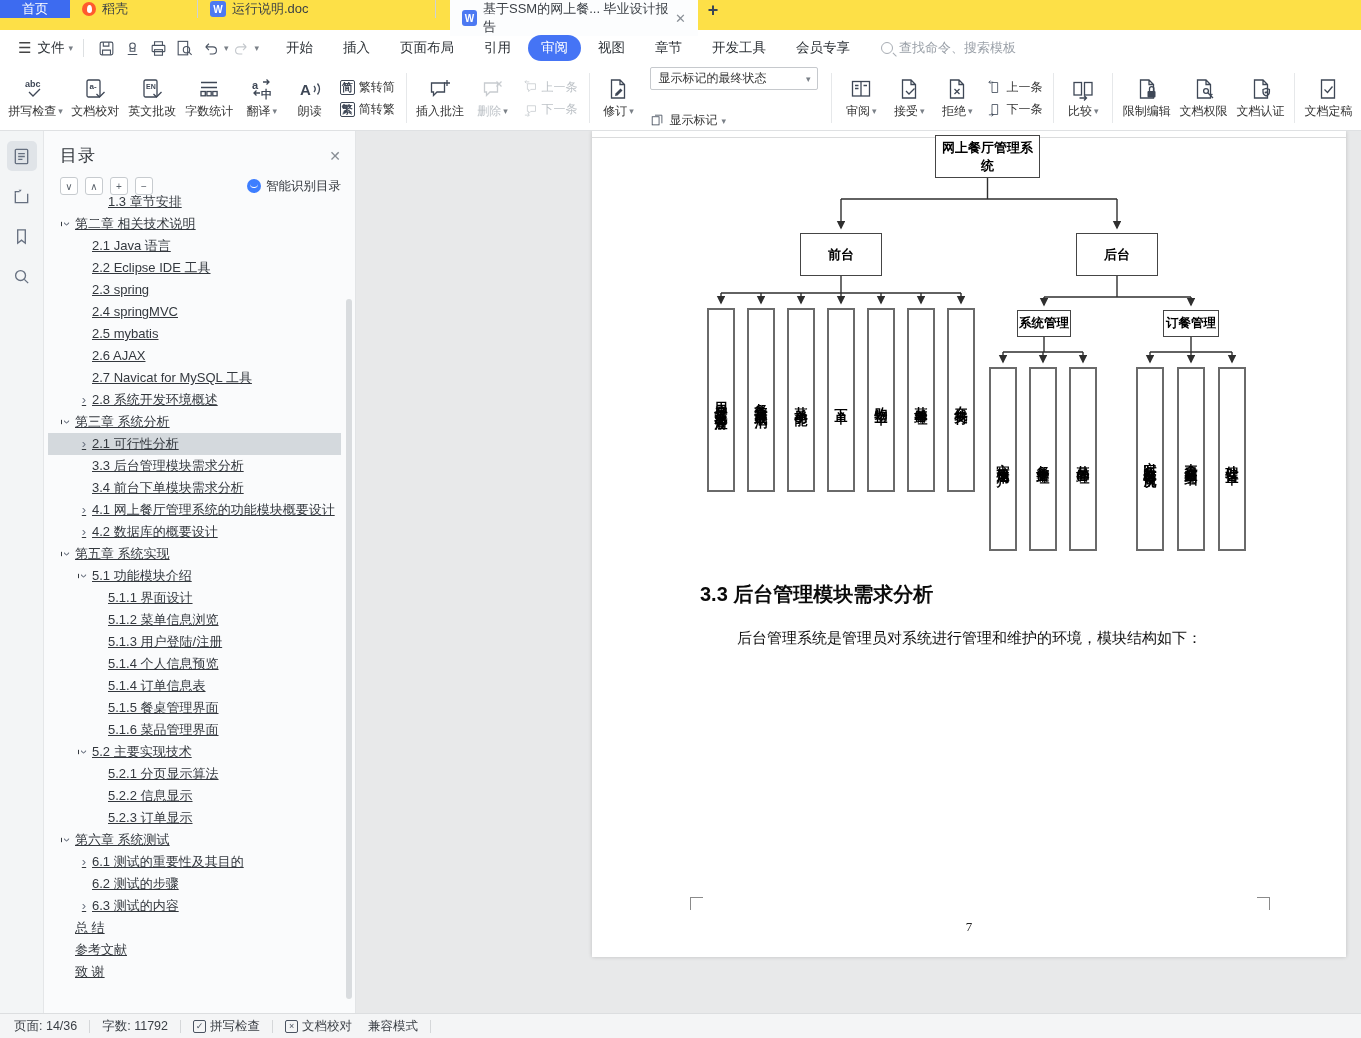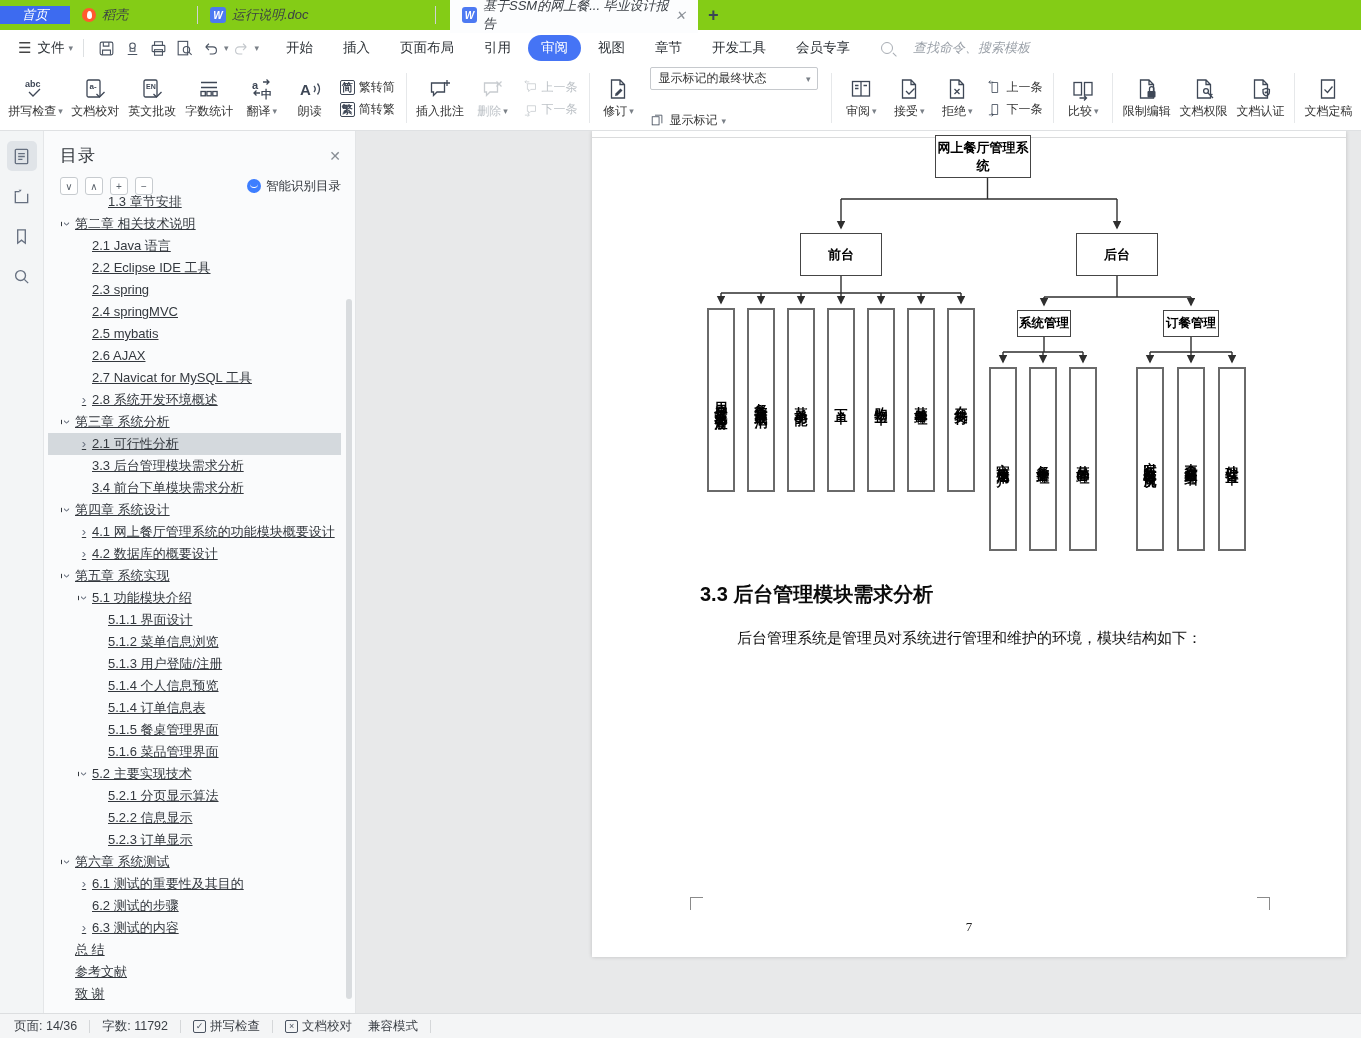--- a/index.html
+++ b/index.html
@@ -1,20 +1,20 @@
 <!DOCTYPE html>
 <html><head>
 <meta charset="utf-8">
 <style>
   * { margin:0; padding:0; box-sizing:border-box; }
   html,body { width:1361px; height:1038px; overflow:hidden;
     font-family:"Liberation Sans", sans-serif; background:#E8E9EA; color:#333; }
 
   
-  .tabbar { height:30px; background:#84cc16; display:flex; align-items:center;font-style:italic; }
+  .tabbar { height:30px; background:#fde047; display:flex; align-items:flex-start; }
   .tab { display:flex; align-items:center; gap:6px; padding:0 12px; font-size:13px;
          color:#3A3F45; border-right:1px solid #CFD2D4; cursor:default; }
   .tab.home { background:#3D6BF0; color:#fff; width:70px; justify-content:center; border-right:none; }
   .tab.doc1 { width:238px; }
   .tab.docer { width:128px; }
   .tab.active { background:#FCFDFE; width:248px; border-right:none; margin-left:14px; }
   .tab .close { margin-left:auto; color:#8A9097; font-size:13px; }
   .wdoc-ic { width:16px; height:16px; border-radius:3px; background:#4C79F2; color:#fff;
              font-size:10px; font-weight:bold; display:flex; align-items:center; justify-content:center; }
   .flame-ic { width:14px; height:14px; border-radius:50%; background:#FF5A2E; position:relative; }
@@ -28,21 +28,21 @@
   .hamb { font-size:15px; color:#444; margin:0 6px 0 8px; }
   .file-btn { display:flex; align-items:center; gap:4px; font-size:13.5px; color:#2E3338; }
   .caret { font-size:9px; color:#7A8087; }
   .vsep { width:1px; height:18px; background:#DDE0E2; margin:0 10px; }
   .qbtn { width:26px; height:24px; display:flex; align-items:center; justify-content:center; }
   .qbtn svg { width:19px; height:19px; stroke:#4A5361; stroke-width:1.4; fill:none; }
   .qbtn.dis svg { stroke:#C3C7CC; }
   .menu-items { display:flex; align-items:center; margin-left:14px; gap:4px; }
   .mitem { padding:4px 13px; font-size:13.5px; color:#2E3338; border-radius:14px; }
   .mitem.active { background:#4574F5; color:#fff; }
-  .msearch { display:flex; align-items:center; gap:20px; margin-left:18px; color:#9AA0A8; font-size:13px;font-style:italic; }
+  .msearch { display:flex; align-items:center; gap:6px; margin-left:18px; color:#9AA0A8; font-size:13px; }
   .mag { width:12px; height:12px; border:1.4px solid #A8ADB4; border-radius:50%; position:relative; }
   .mag:after { content:""; position:absolute; width:5px; height:1.4px; background:#A8ADB4;
                transform:rotate(45deg); left:10px; top:11px; }
 
   
   .ribbon { height:65px; background:#fff; border-bottom:1px solid #DFE1E3;
             display:flex; align-items:center; padding:0 4px; }
   .rbtn { display:flex; flex-direction:column; align-items:center; justify-content:center;
           gap:2px; padding:3px 7px; font-size:12px; color:#333; min-width:48px; }
   .rbtn .lbl { display:flex; align-items:center; gap:2px; white-space:nowrap; }
@@ -513,24 +513,20 @@
         </div>
         <div class="toc-item lv2 sel">
           <span class="arr right">›</span>
           <span>2.1 可行性分析</span>
         </div>
         <div class="toc-item lv2">
           <span>3.3 后台管理模块需求分析</span>
         </div>
         <div class="toc-item lv2">
           <span>3.4 前台下单模块需求分析</span>
-        </div>
-        <div class="toc-item lv1">
-          <span class="arr down">›</span>
-          <span>第四章  系统设计</span>
         </div>
         <div class="toc-item lv2">
           <span class="arr right">›</span>
           <span>4.1 网上餐厅管理系统的功能模块概要设计</span>
         </div>
         <div class="toc-item lv2">
           <span class="arr right">›</span>
           <span>4.2 数据库的概要设计</span>
         </div>
         <div class="toc-item lv1">
@@ -632,21 +628,21 @@
           <path d="M411 221 V231" marker-end="url(#ah)"></path>
           <path d="M451 221 V231" marker-end="url(#ah)"></path>
           <path d="M491 221 V231" marker-end="url(#ah)"></path>
           <path d="M599 206 V221 M558 221 H640"></path>
           <path d="M558 221 V231" marker-end="url(#ah)"></path>
           <path d="M599 221 V231" marker-end="url(#ah)"></path>
           <path d="M640 221 V231" marker-end="url(#ah)"></path>
         </g>
       </svg>
 
-      <div class="db" style="left:343px; top:4px; width:96px; height:43px;">网上餐厅管理系统</div>
+      <div class="db" style="left:343px; top:4px; width:105px; height:43px;">网上餐厅管理系统</div>
       <div class="db" style="left:208px; top:102px; width:82px; height:43px;">前台</div>
       <div class="db" style="left:484px; top:102px; width:82px; height:43px;">后台</div>
 
       <div class="db dcol" style="left:115px; top:177px; width:28px; height:184px;">
           <span class="vtxt">用户登录或游客注册</span>
         </div>
       <div class="db dcol" style="left:155px; top:177px; width:28px; height:184px;">
           <span class="vtxt">餐桌预订或取消</span>
         </div>
       <div class="db dcol" style="left:195px; top:177px; width:28px; height:184px;">

